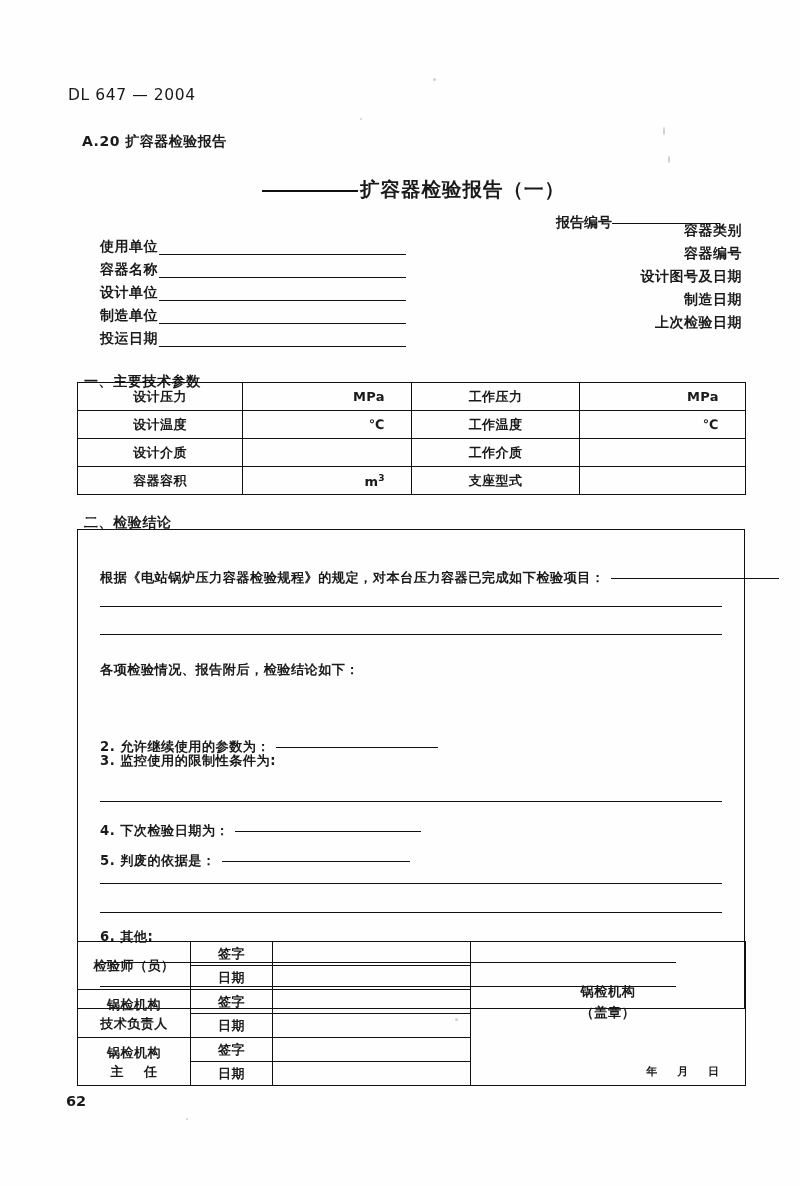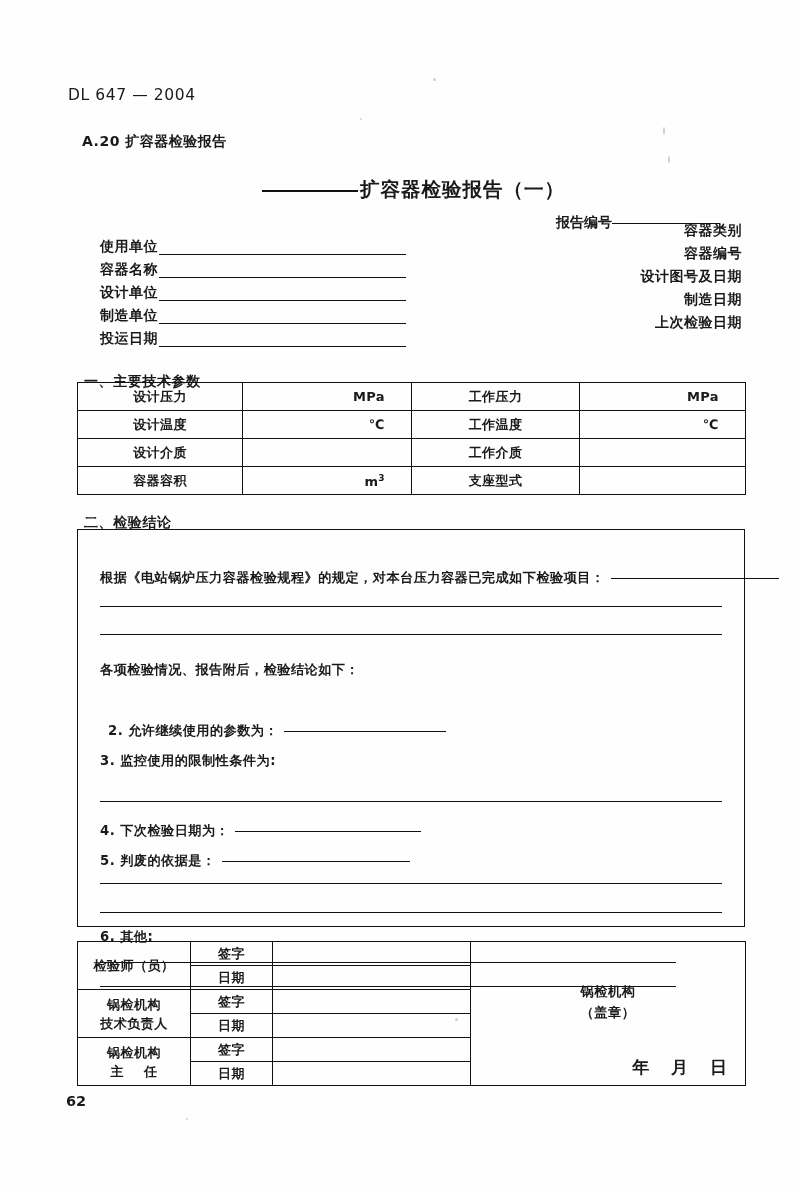--- a/index.html
+++ b/index.html
@@ -137,21 +137,21 @@
   .c2 { width: 169px; }
   .c3 { width: 168px; }
   .c4 { width: 166px; }
   sup { font-size: 9px; vertical-align: super; }
 
   
   .concl-box {
     position: absolute;
     left: 77px; top: 529px;
     width: 668px;
-    height: 398px;
+    height: 480px;
     border: 1.6px solid #111;
     box-sizing: border-box;
   }
   .concl-inner {
     position: relative;
     width: 100%; height: 100%;
   }
   .ctext {
     position: absolute;
     font-size: 13.2px;
@@ -205,23 +205,23 @@
   .stamp-label {
     position: absolute;
     left: 0; right: 0; top: 36px;
     font-size: 13.2px;
     font-weight: bold;
     line-height: 21px;
     letter-spacing: 0.6px;
   }
   .ymd {
     position: absolute;
-    right: 10px;
+    right: 18px;
     bottom: 4px;
-    font-size: 17px;
+    font-size: 11px;
     font-weight: bold;
     letter-spacing: 8px;
   }
 
   
   .page-no {
     position: absolute;
     left: 66px; top: 1093px;
     font-size: 14.5px;
     font-weight: bold;
@@ -361,21 +361,21 @@
 
       <div class="ctext" style="left:22px;top:39px;">
         <span>根据《电站锅炉压力容器检验规程》的规定，对本台压力容器已完成如下检验项目：</span><span class="inline-rule" style="width:168px;"></span>
       </div>
       <div class="crule" style="left:22px;top:76px;width:622px;"></div>
       <div class="crule" style="left:22px;top:104px;width:622px;"></div>
 
       <div class="ctext" style="left:22px;top:131px;">各项检验情况、报告附后，检验结论如下：</div>
 
 
-      <div class="ctext" style="left:22px;top:192px;margin-left:8px;">
+      <div class="ctext" style="left:22px;top:208px;">
         <span>2. 允许继续使用的参数为：</span><span class="inline-rule" style="width:162px;"></span>
       </div>
 
       <div class="ctext" style="left:22px;top:222px;">3. 监控使用的限制性条件为:</div>
       <div class="crule" style="left:22px;top:271px;width:622px;"></div>
 
       <div class="ctext" style="left:22px;top:292px;">
         <span>4. 下次检验日期为：</span><span class="inline-rule" style="width:186px;"></span>
       </div>
 

